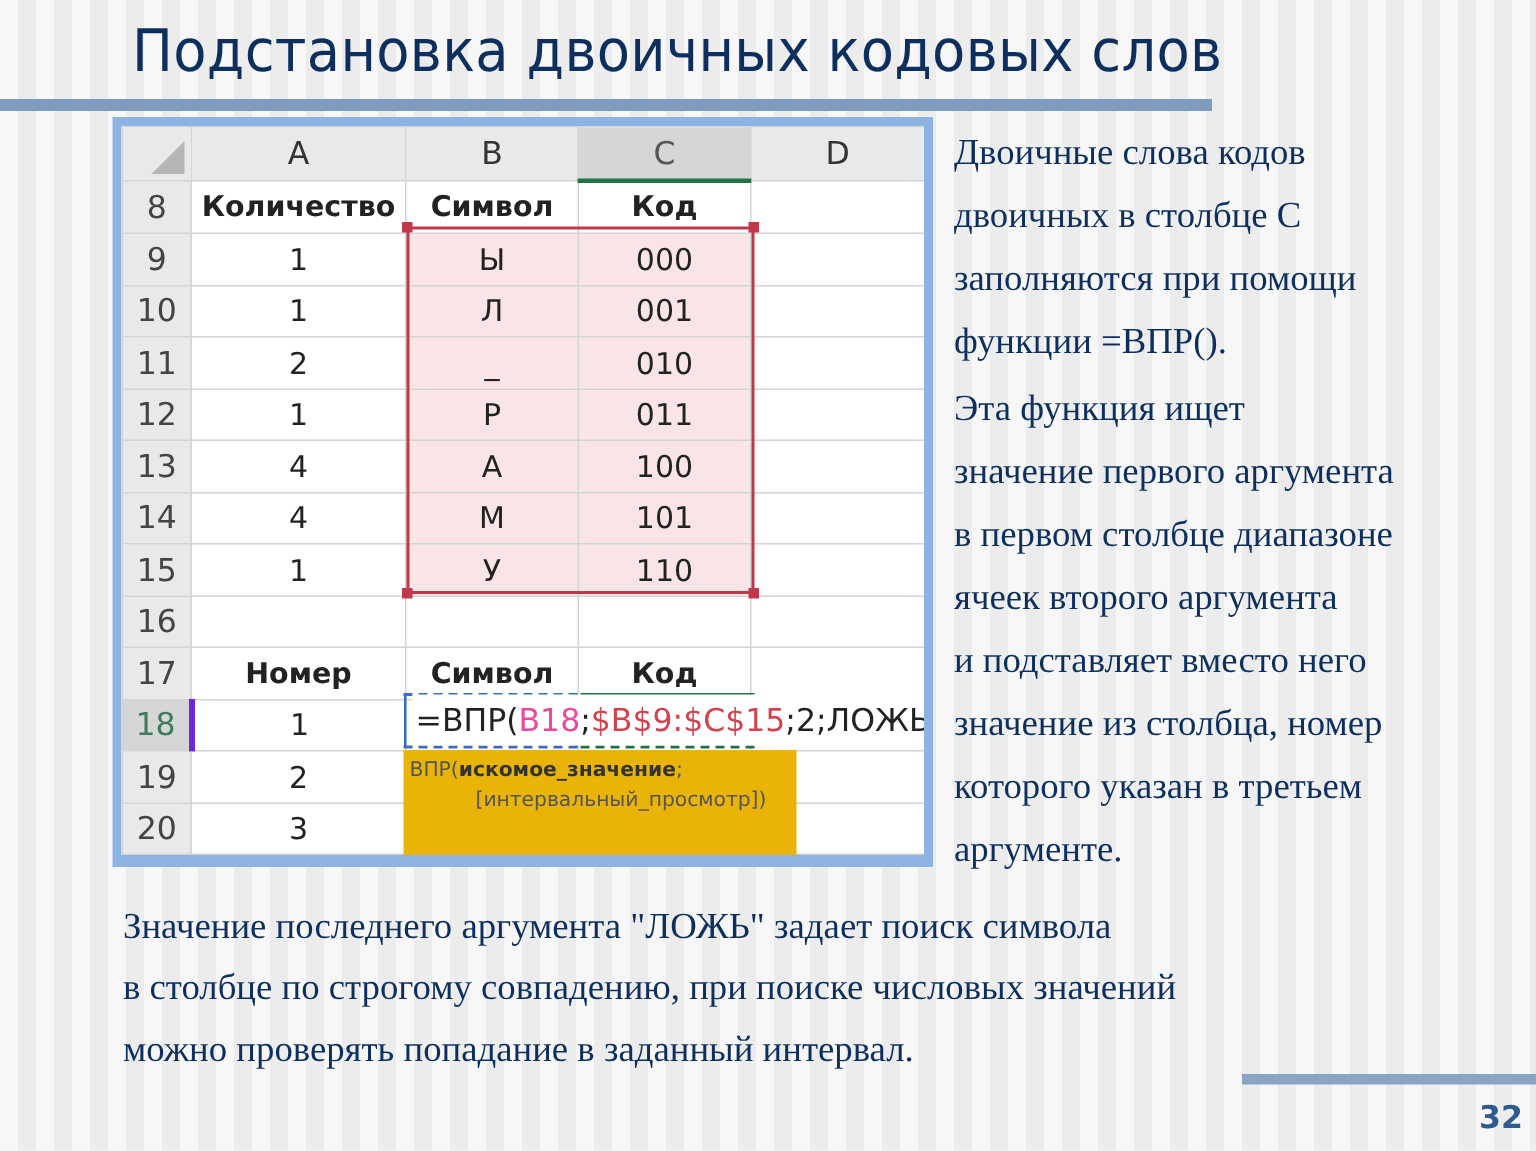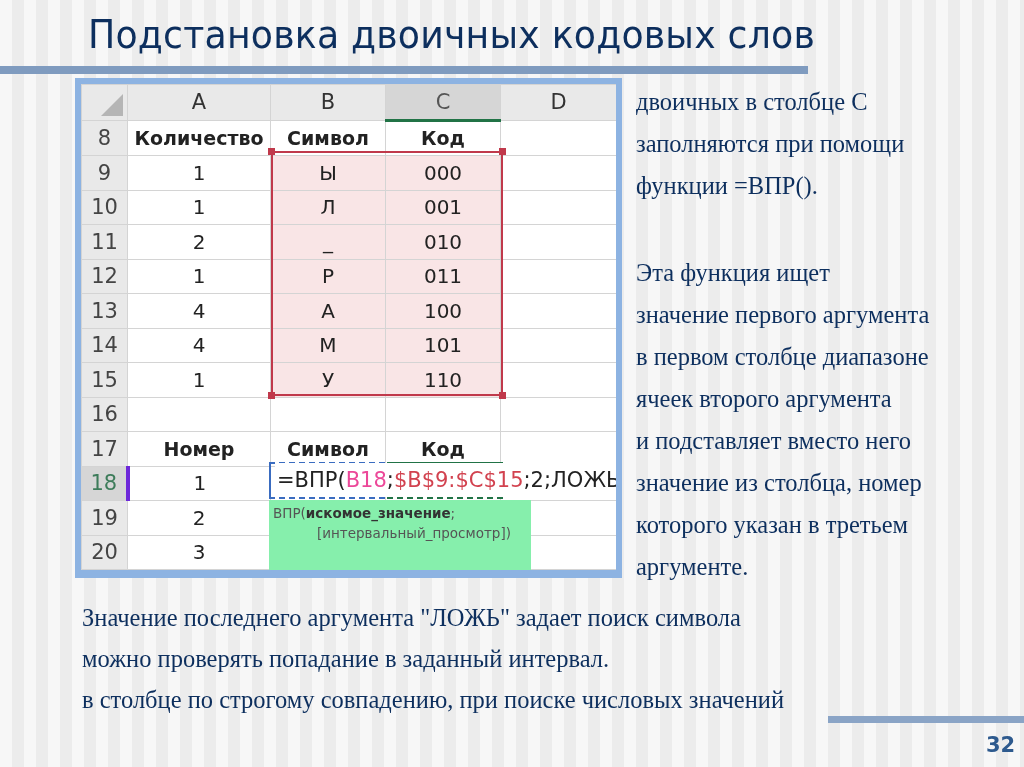--- a/index.html
+++ b/index.html
@@ -59,21 +59,21 @@
   .ref-box-green { position: absolute; border-top: 2px solid #217346; border-bottom: 2px dashed #217346; box-sizing: border-box; pointer-events:none; }
 
   .formula {
     position: absolute; left: 194px; top: 379px; height: 34px; line-height: 34px;
     font-size: 21px; color: #222; white-space: nowrap; background: #fff; padding-left: 2px;
   }
   .formula .ref1 { color: #ec4899; }
   .formula .ref2 { color: #d2424f; }
   .tooltip {
     position: absolute; left: 188px; top: 416px; width: 262px; height: 70px;
-    background: #86efac; font-size: 13.5px; color: #555; line-height: 20px;
+    background: #eab308; font-size: 13.5px; color: #555; line-height: 20px;
     padding: 3px 4px; box-sizing: border-box;
   }
   .tooltip .l2 { padding-left: 26px; }
   .tooltip .l3 { padding-left: 44px; }
   .tooltip b { color: #333; }
 
   
   .side-text {
     position: absolute; left: 636px; width: 385px;
     font-family: "Liberation Serif", serif; font-size: 24.5px; color: #0d2f5e; line-height: 42px;
@@ -220,35 +220,36 @@
     </div>
 
     <div class="tooltip">
       <div><span>ВПР(</span><b>искомое_значение</b><span>;</span></div>
       <div class="l3">[интервальный_просмотр])</div>
     </div>
   </div>
 </div>
 
 <div class="side-text" style="top:81px;">
+  <p>Двоичные слова кодов</p>
   <p>двоичных в столбце С</p>
   <p>заполняются при помощи</p>
   <p>функции =ВПР().</p>
 </div>
 <div class="side-text" style="top:252px;">
   <p>Эта функция ищет</p>
   <p>значение первого аргумента</p>
   <p>в первом столбце диапазоне</p>
   <p>ячеек второго аргумента</p>
   <p>и подставляет вместо него</p>
   <p>значение из столбца, номер</p>
   <p>которого указан в третьем</p>
   <p>аргументе.</p>
 </div>
 
 <div class="bottom-text">
   <p>Значение последнего аргумента "ЛОЖЬ" задает поиск символа</p>
+  <p>в столбце по строгому совпадению, при поиске числовых значений</p>
   <p>можно проверять попадание в заданный интервал.</p>
-  <p>в столбце по строгому совпадению, при поиске числовых значений</p>
 </div>
 
 <div class="bottom-bar"></div>
 <div class="page-number">32</div>
 
 </body></html>

